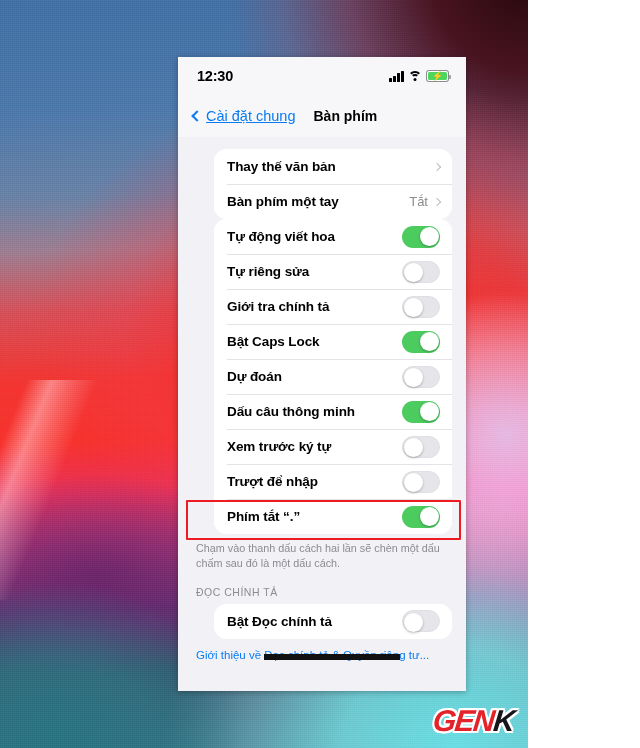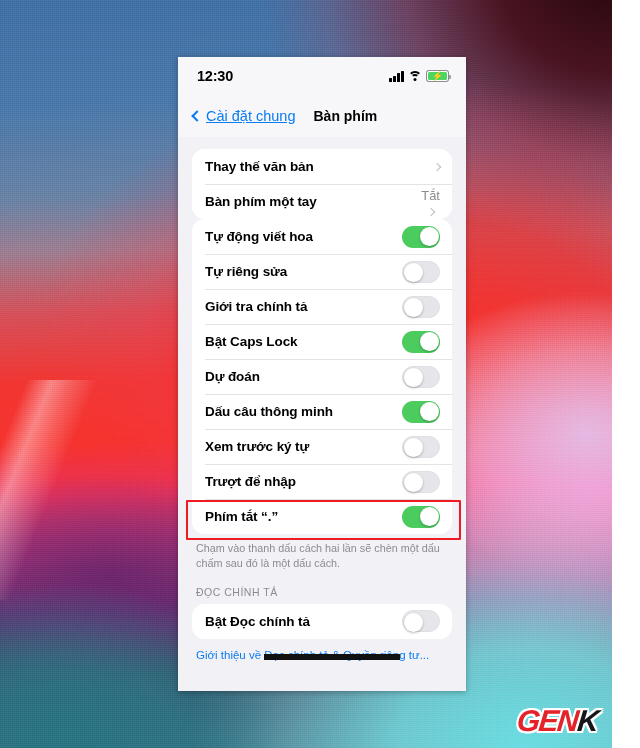--- a/index.html
+++ b/index.html
@@ -6,21 +6,21 @@
 
   html, body {
     width: 640px;
     height: 748px;
     overflow: hidden;
     font-family: "Liberation Sans", sans-serif;
   }
 
   #wallpaper {
     position: relative;
-    width: 612px;
+    width: 528px;
     height: 748px;
     background-color: #4a77a8;
     overflow: hidden;
   }
 
   
   .wp-layer { position: absolute; inset: 0; }
 
   .wp-base {
     background:
@@ -244,20 +244,21 @@
     height: 554px;
     overflow: hidden;
     background: #f2f1f6;
     padding: 0 14px;
   }
 
   .card {
     background: #fff;
     border-radius: 13px;
     overflow: hidden;
+    margin-left: 22px;
   }
 
   .row {
     display: flex;
     align-items: center;
     justify-content: space-between;
     height: 35px;
     padding: 0 12px 0 13px;
     position: relative;
     background: #fff;
@@ -272,21 +273,20 @@
   .row-label {
     font-size: 13.5px;
     font-weight: bold;
     color: #000;
     letter-spacing: -0.1px;
   }
   .row-right {
     display: flex;
     align-items: center;
     gap: 6px;
-    flex-direction: column;
   }
   .row-value {
     font-size: 13px;
     color: #8b8b90;
   }
   .chev-right {
     width: 6px; height: 6px;
     border-right: 1.8px solid #bcbcc0;
     border-top: 1.8px solid #bcbcc0;
     transform: rotate(45deg);

